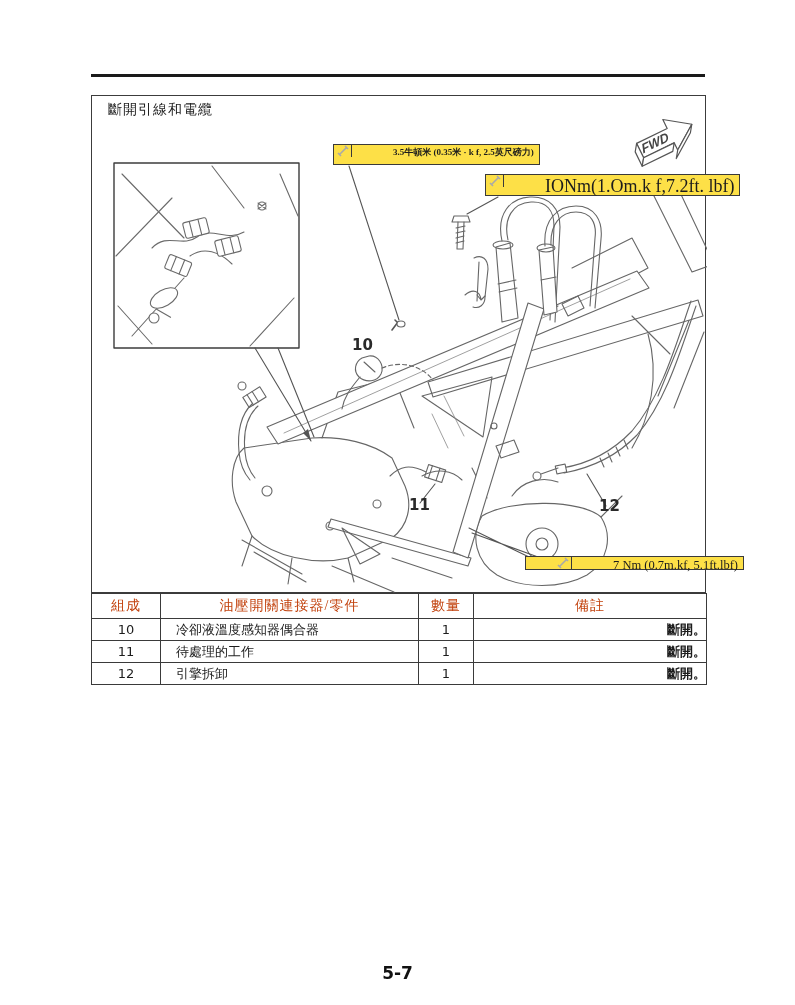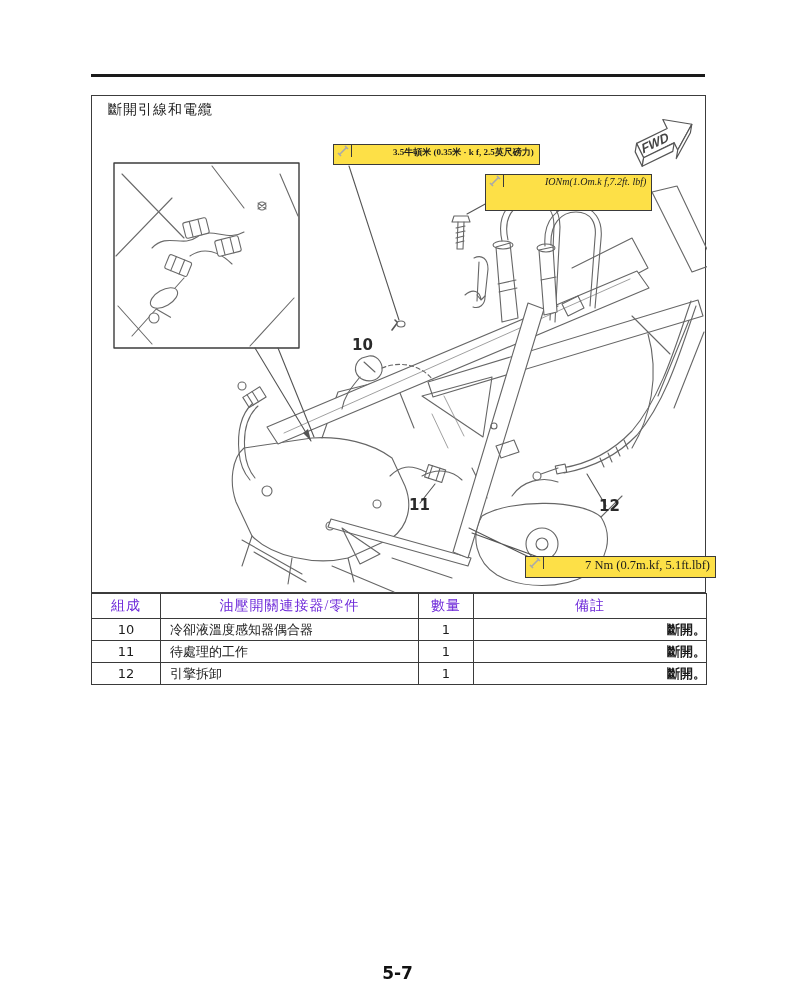--- a/index.html
+++ b/index.html
@@ -38,28 +38,28 @@
     font-size:15px; font-weight:600; color:#2a2a2a;
   }
   .parts-table {
     position:absolute; left:91px; top:593px; width:615px;
     border-collapse:collapse; table-layout:fixed;
     font-family:"Liberation Serif","DejaVu Serif",serif;
   }
   .parts-table th, .parts-table td {
     border:1.2px solid #3a3a3a; overflow:hidden; white-space:nowrap;
   }
-  .parts-table th { height:25px; font-size:14px; font-weight:normal; color:#6d28d9; letter-spacing:1px; }
+  .parts-table th { height:25px; font-size:14px; font-weight:normal; color:#c2410c; letter-spacing:1px; }
   .parts-table td { height:22px; font-size:13px; color:#1c1c1c; }
   .col-no   { width:69px; }
   .col-part { width:258px; }
   .col-qty  { width:55px; }
   .col-rem  { width:233px; }
   .cell-no  { text-align:center; font-family:"DejaVu Sans","Liberation Sans",sans-serif; font-size:12px; }
-  .cell-part{ text-align:left; padding-left:9px;margin-left:27px; }
+  .cell-part{ text-align:left; padding-left:15px;margin-left:27px; }
   .cell-qty { text-align:center; font-family:"DejaVu Sans","Liberation Sans",sans-serif; font-size:12px; }
   .cell-rem { text-align:right; padding-left:7px; font-weight:600; font-size:12.5px; }
   .page-number {
     position:absolute; left:0; right:0; bottom:22px; text-align:center;
     font-family:"DejaVu Sans","Liberation Sans",sans-serif; font-size:17px; font-weight:bold; color:#111;margin-top:42px;
   }
 </style>
 </head>
 <body>
 
@@ -204,30 +204,30 @@
 
     <div class="torque-label" style="left:241px; top:48px; height:21px; font-size:9px;">
       <span class="wrench-cell">
         <svg width="12" height="12" viewBox="0 0 12 12" stroke="#a9a9a9" stroke-width="1.6" fill="none">
           <path d="M2,10 L10,2 M8,1 L11,4 M1,8 L4,11"></path>
         </svg>
       </span>
       <span class="torque-text" style="font-weight:bold;">3.5牛頓米 (0.35米 · k f, 2.5英尺磅力)</span>
     </div>
 
-    <div class="torque-label" style="left:393px; top:78px; height:37px; font-size:10px;font-style:italic;">
+    <div class="torque-label" style="left:393px; top:78px; height:22px; font-size:18px;">
       <span class="wrench-cell">
         <svg width="12" height="12" viewBox="0 0 12 12" stroke="#a9a9a9" stroke-width="1.6" fill="none">
           <path d="M2,10 L10,2 M8,1 L11,4 M1,8 L4,11"></path>
         </svg>
       </span>
       <span class="torque-text">IONm(1.Om.k f,7.2ft. lbf)</span>
     </div>
 
-    <div class="torque-label" style="left:433px; top:460px; height:22px; font-size:12.5px;">
+    <div class="torque-label" style="left:433px; top:460px; height:14px; font-size:12.5px;padding-left:28px;">
       <span class="wrench-cell">
         <svg width="12" height="12" viewBox="0 0 12 12" stroke="#a9a9a9" stroke-width="1.6" fill="none">
           <path d="M2,10 L10,2 M8,1 L11,4 M1,8 L4,11"></path>
         </svg>
       </span>
       <span class="torque-text">7 Nm (0.7m.kf,  5.1ft.lbf)</span>
     </div>
 
     <div class="callout-num" style="left:260px; top:240px;">10</div>
     <div class="callout-num" style="left:317px; top:400px;">11</div>

